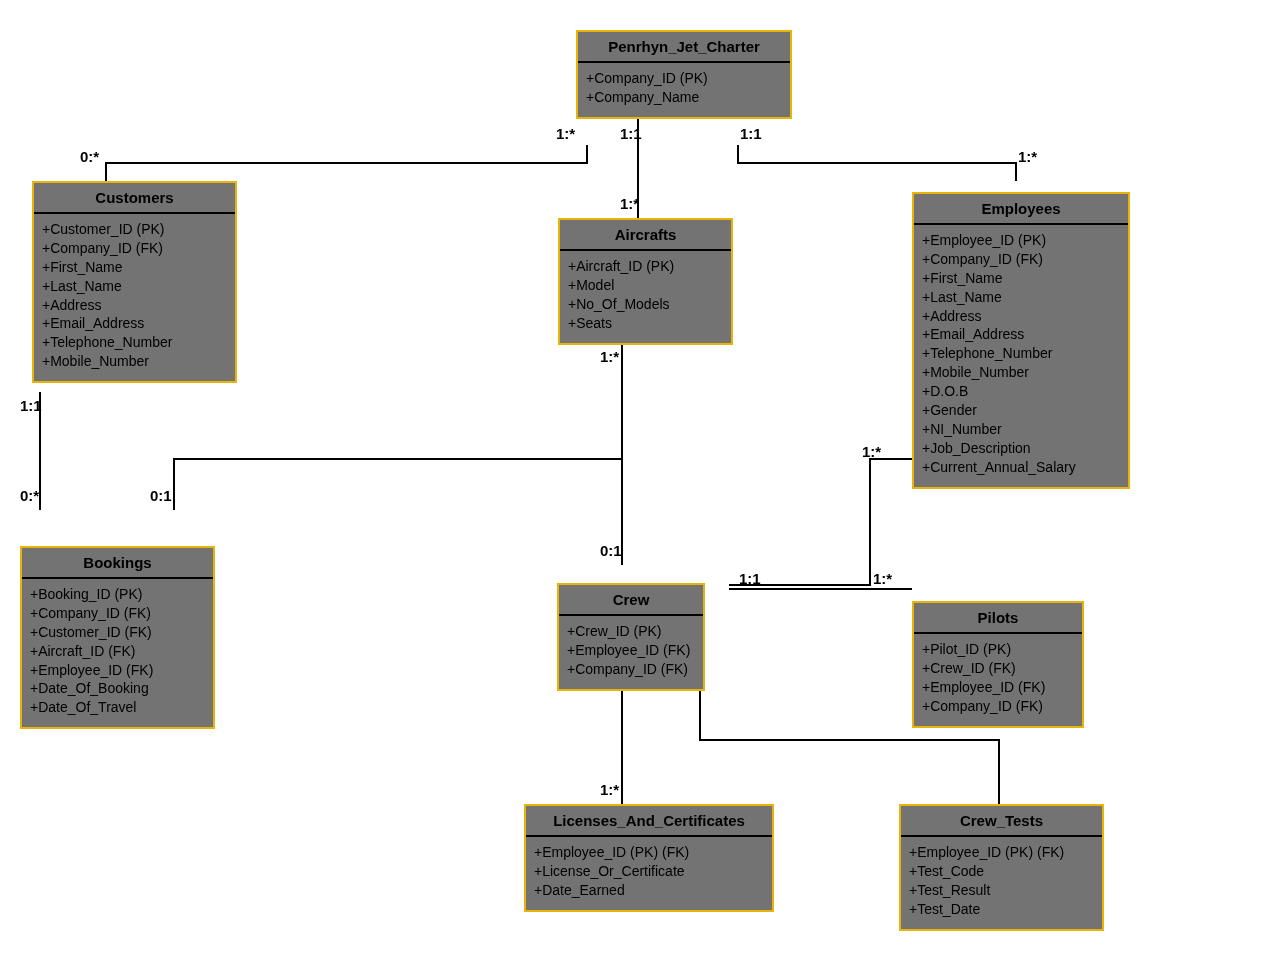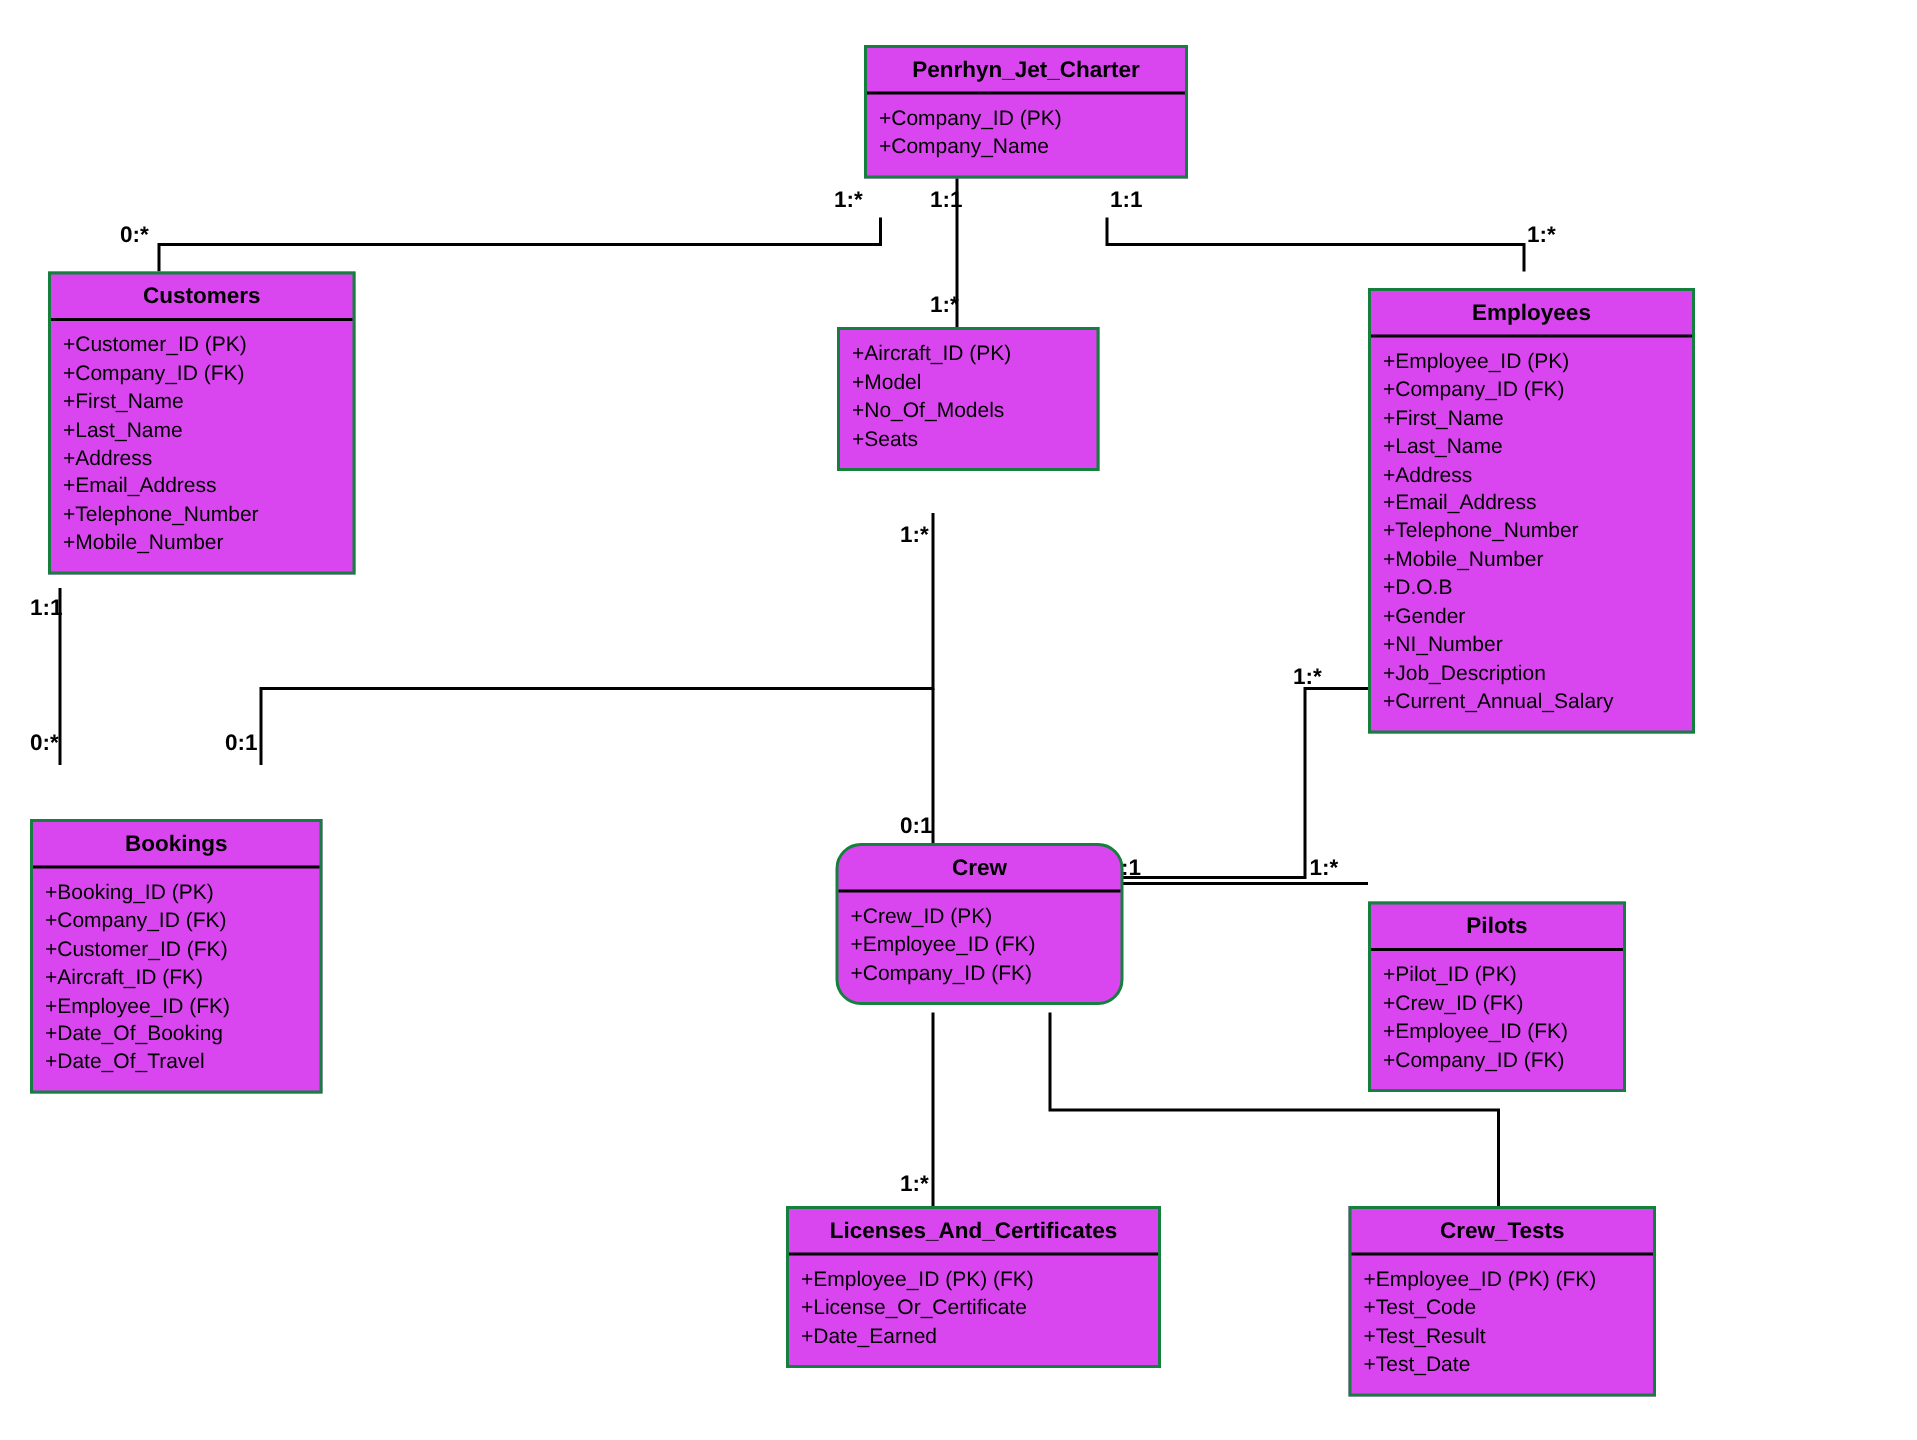--- a/index.html
+++ b/index.html
@@ -9,22 +9,22 @@
     padding: 0;
   }
   .canvas {
     position: relative;
     width: 1278px;
     height: 960px;
     background: #fff;
   }
   .entity {
     position: absolute;
-    border: 2px solid #15803d;
-    background: #d946ef;
+    border: 2px solid #eab308;
+    background: #737373;
     box-sizing: border-box;
   }
   .entity .title {
     text-align: center;
     font-weight: bold;
     border-bottom: 2px solid #000;
     padding: 6px 8px;
     font-size: 15px;
   }
   .entity .attrs {
@@ -115,20 +115,21 @@
         <div>+First_Name</div>
         <div>+Last_Name</div>
         <div>+Address</div>
         <div>+Email_Address</div>
         <div>+Telephone_Number</div>
         <div>+Mobile_Number</div>
       </div>
   </div>
 
   <div class="entity" style="left:558px; top:218px; width:175px;">
+    <div class="title">Aircrafts</div>
     <div class="attrs">
         <div>+Aircraft_ID (PK)</div>
         <div>+Model</div>
         <div>+No_Of_Models</div>
         <div>+Seats</div>
       </div>
   </div>
 
   <div class="entity" style="left:912px; top:192px; width:218px;">
     <div class="title">Employees</div>
@@ -155,21 +156,21 @@
         <div>+Booking_ID (PK)</div>
         <div>+Company_ID (FK)</div>
         <div>+Customer_ID (FK)</div>
         <div>+Aircraft_ID (FK)</div>
         <div>+Employee_ID (FK)</div>
         <div>+Date_Of_Booking</div>
         <div>+Date_Of_Travel</div>
       </div>
   </div>
 
-  <div class="entity" style="left:557px; top:562px; width:192px;border-radius:17px;">
+  <div class="entity" style="left:557px; top:583px; width:148px;">
     <div class="title">Crew</div>
     <div class="attrs">
         <div>+Crew_ID (PK)</div>
         <div>+Employee_ID (FK)</div>
         <div>+Company_ID (FK)</div>
       </div>
   </div>
 
   <div class="entity" style="left:912px; top:565px; width:172px;margin-top:36px;">
     <div class="title">Pilots</div>

